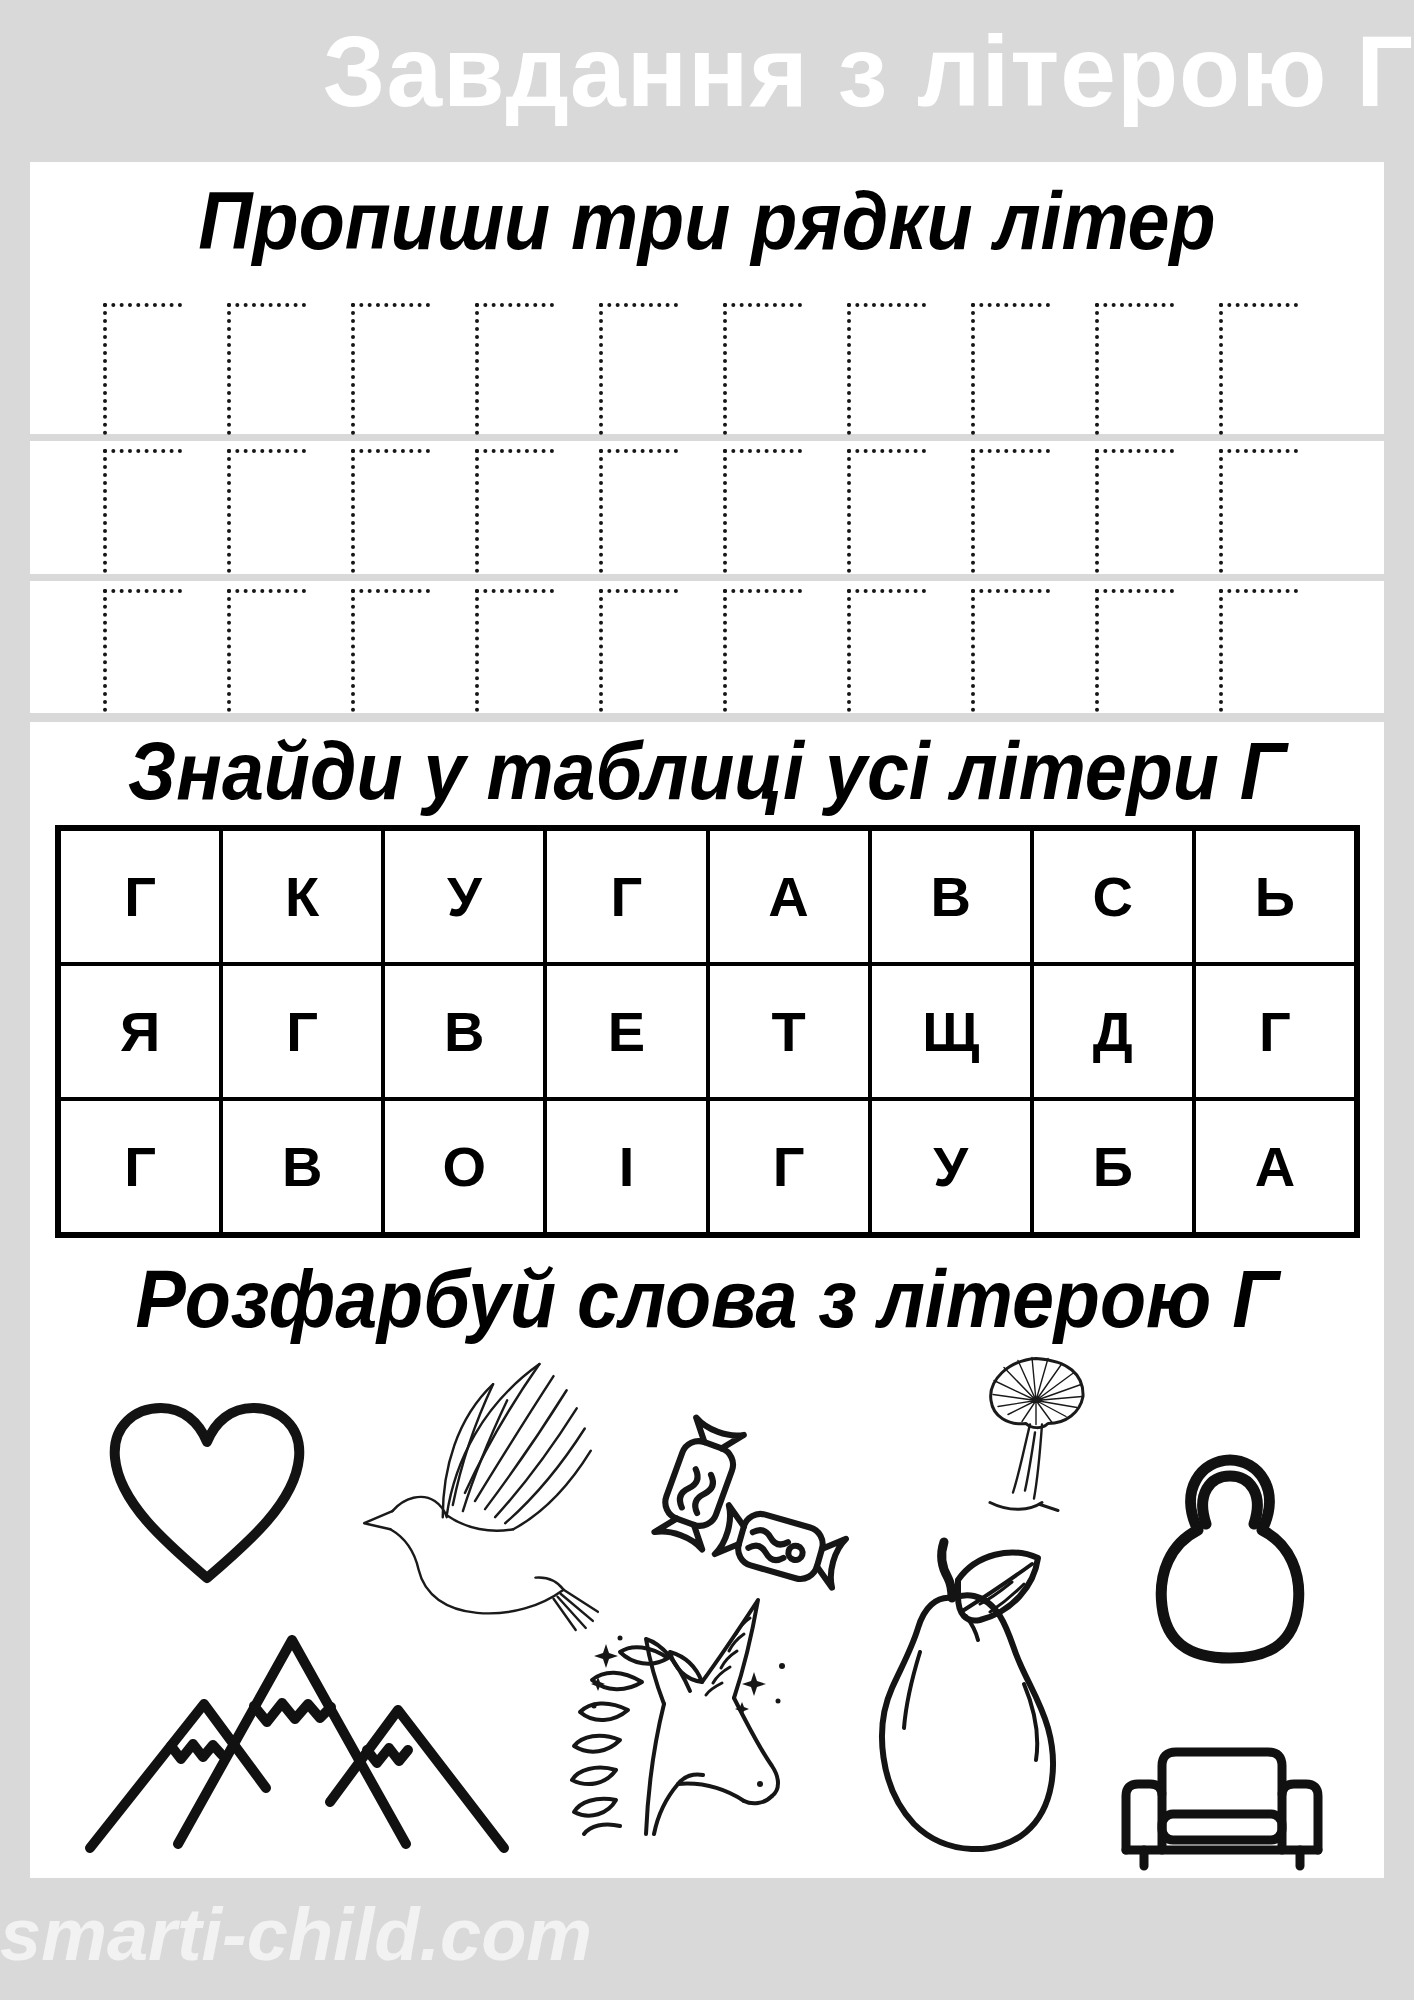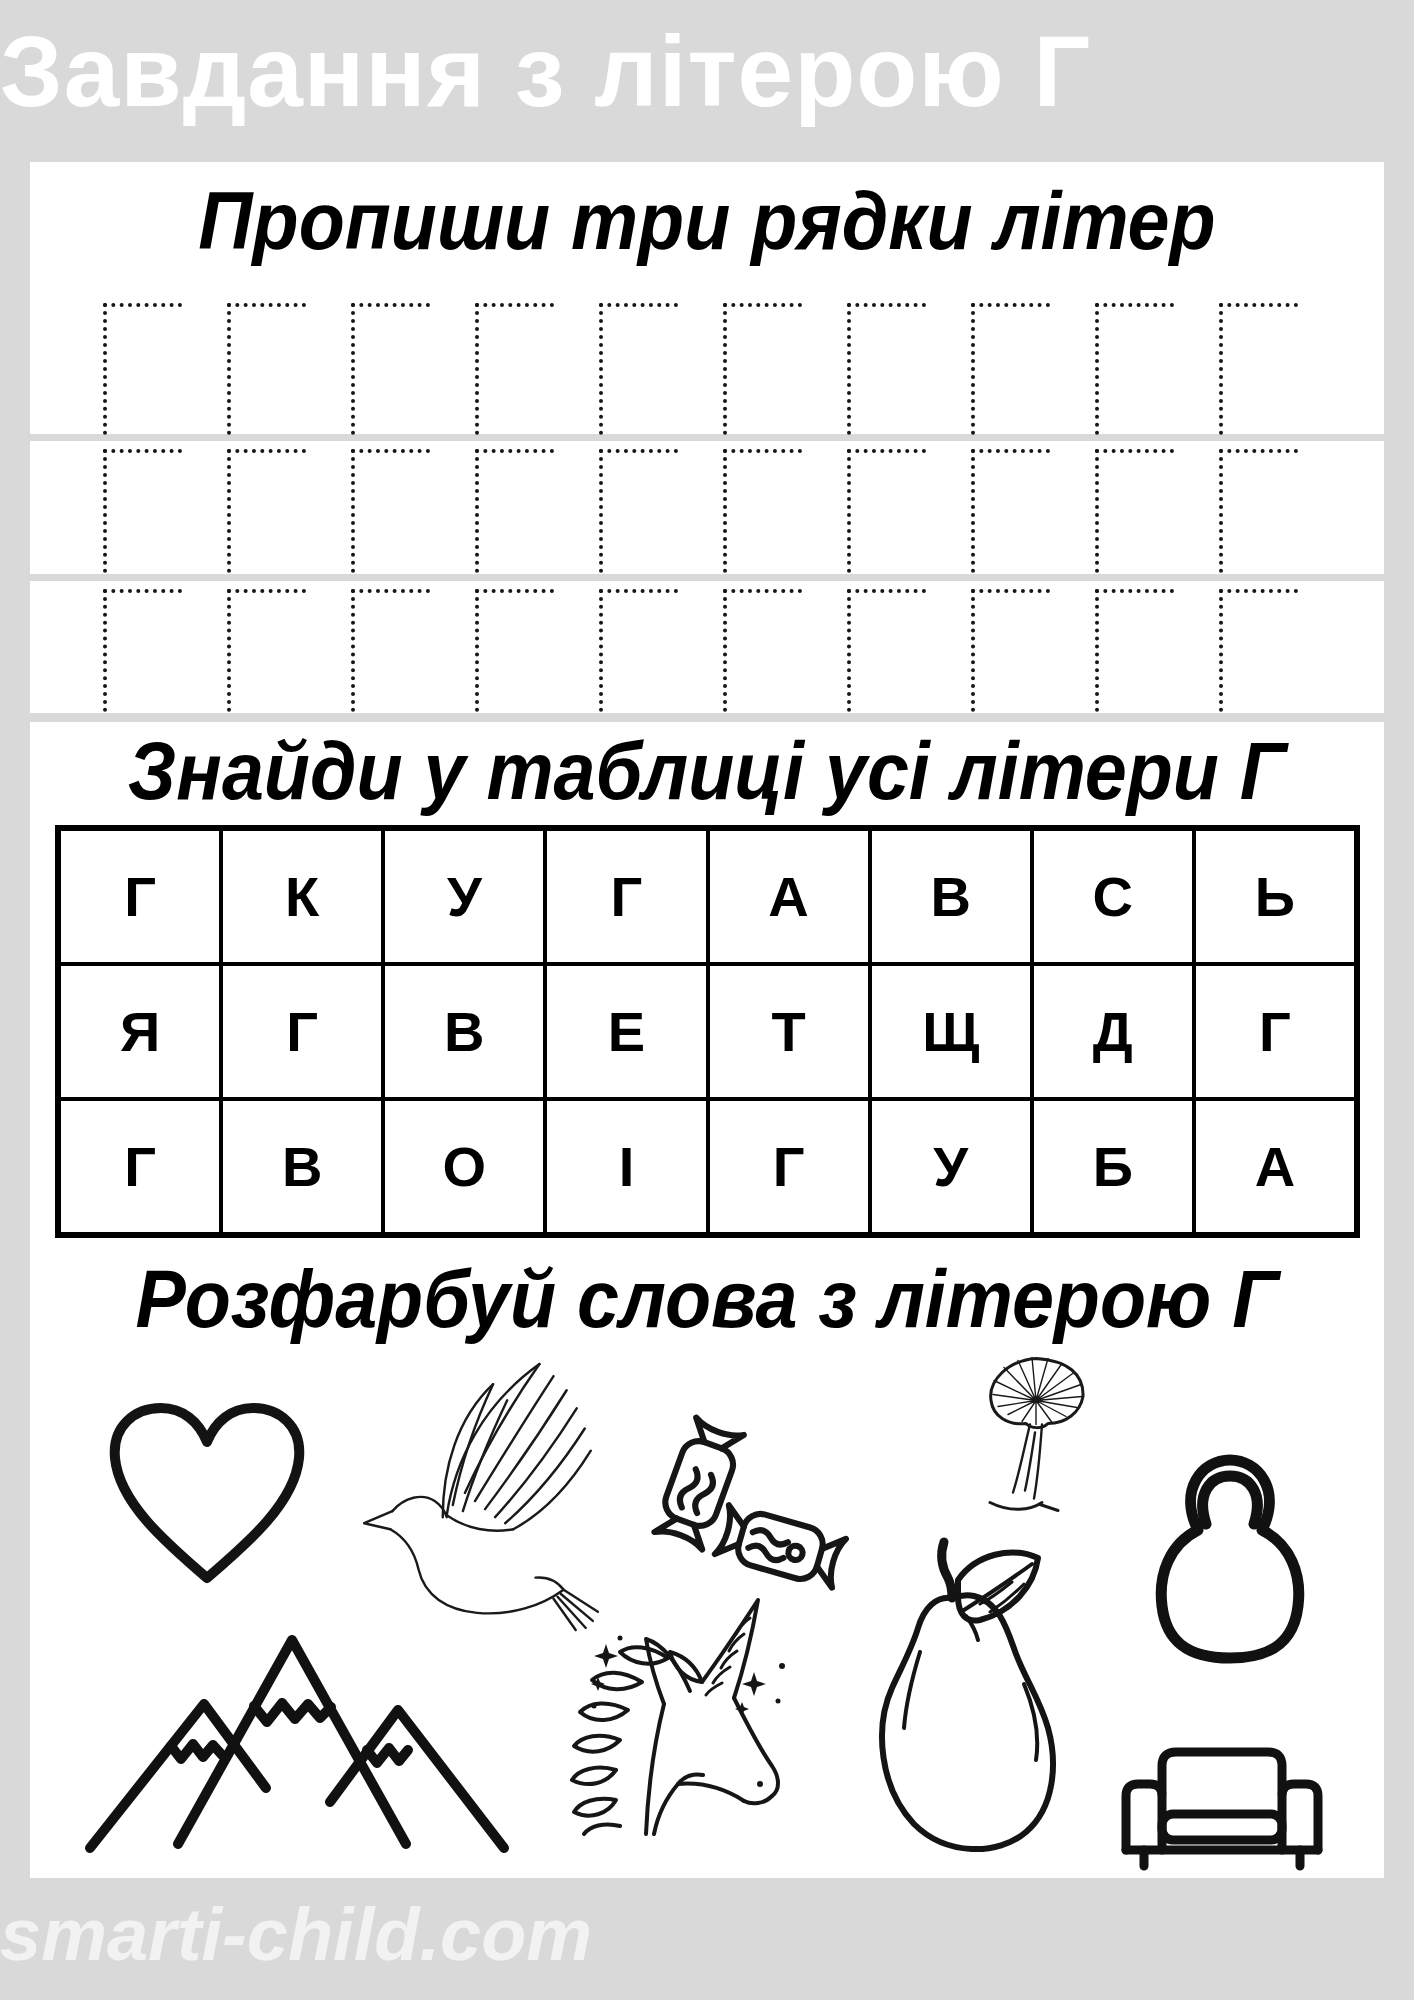--- a/index.html
+++ b/index.html
@@ -1,19 +1,19 @@
 <!DOCTYPE html>
 <html><head>
 <meta charset="utf-8">
 <style>
   html,body{margin:0;padding:0;background:#bfbfbf;}
   .page{position:relative;width:1414px;height:2000px;background:#d9d9d9;overflow:hidden;
         font-family:"Liberation Sans",sans-serif;}
   
-  .page-title{position:absolute;left:0;top:14px;width:100%;text-align:left;
+  .page-title{position:absolute;left:0;top:14px;width:100%;text-align:right;
               color:#ffffff;font-size:100px;font-weight:bold;letter-spacing:1px;line-height:1.15;}
   
   .strip{position:absolute;left:30px;width:1354px;background:#ffffff;}
   .strip1{top:162px;height:272px;}
   .strip2{top:441px;height:133px;}
   .strip3{top:581px;height:132px;}
   .section-heading{position:absolute;width:100%;text-align:center;color:#000;
                    font-size:82px;font-weight:bold;font-style:italic;line-height:1.05;
                    transform:scaleX(.92);transform-origin:center;}
   .h1{top:16px;}

